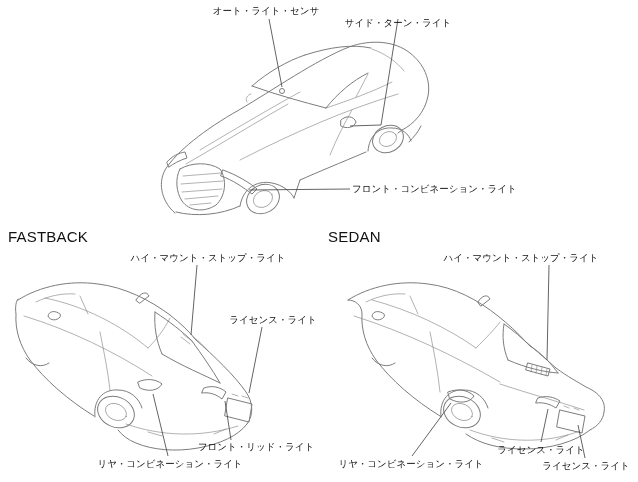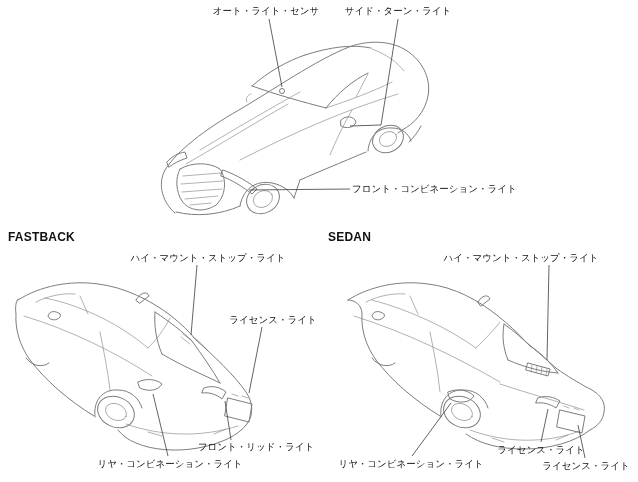--- a/index.html
+++ b/index.html
@@ -15,21 +15,21 @@
     stroke-linecap:round;stroke-linejoin:round;
   }
   .car .thin{stroke-width:0.6;}
   .callouts line,.callouts polyline{stroke:#3c3c3c;stroke-width:0.8;fill:none;}
   .lbl{
     position:absolute;font-size:9.5px;line-height:11px;color:#111111;
     white-space:nowrap;
   }
   .lbl.c{transform:translateX(-50%);}
   .sec{
-    position:absolute;font-size:12px;line-height:12px;font-weight:bold;
+    position:absolute;font-size:15px;line-height:12px;font-weight:normal;
     color:#111111;white-space:nowrap;letter-spacing:0.2px;
   }
 </style>
 </head>
 <body>
 
 <div class="stage">
 
   <svg class="art" width="638" height="482" viewBox="0 0 638 482">
 
@@ -218,21 +218,21 @@
       <line x1="168" y1="456" x2="153" y2="394"></line>
       <line x1="549" y1="265" x2="547" y2="360"></line>
       <line x1="541" y1="442" x2="548" y2="409"></line>
       <line x1="412" y1="456" x2="451" y2="403"></line>
       <line x1="585" y1="458" x2="578" y2="425"></line>
     </g>
   </svg>
 
   <div class="lbl c" style="left:266px;top:5px">オート・ライト・センサ</div>
 
-  <div class="lbl c" style="left:398px;top:5px">サイド・ターン・ライト</div>
+  <div class="lbl c" style="left:398px;top:17px">サイド・ターン・ライト</div>
 
   <div class="lbl" style="left:352px;top:183px">フロント・コンビネーション・ライト</div>
 
   <div class="sec" style="left:8px;top:231px">FASTBACK</div>
 
   <div class="sec" style="left:328px;top:231px">SEDAN</div>
 
   <div class="lbl c" style="left:208px;top:252px">ハイ・マウント・ストップ・ライト</div>
 
   <div class="lbl c" style="left:273px;top:314px">ライセンス・ライト</div>

